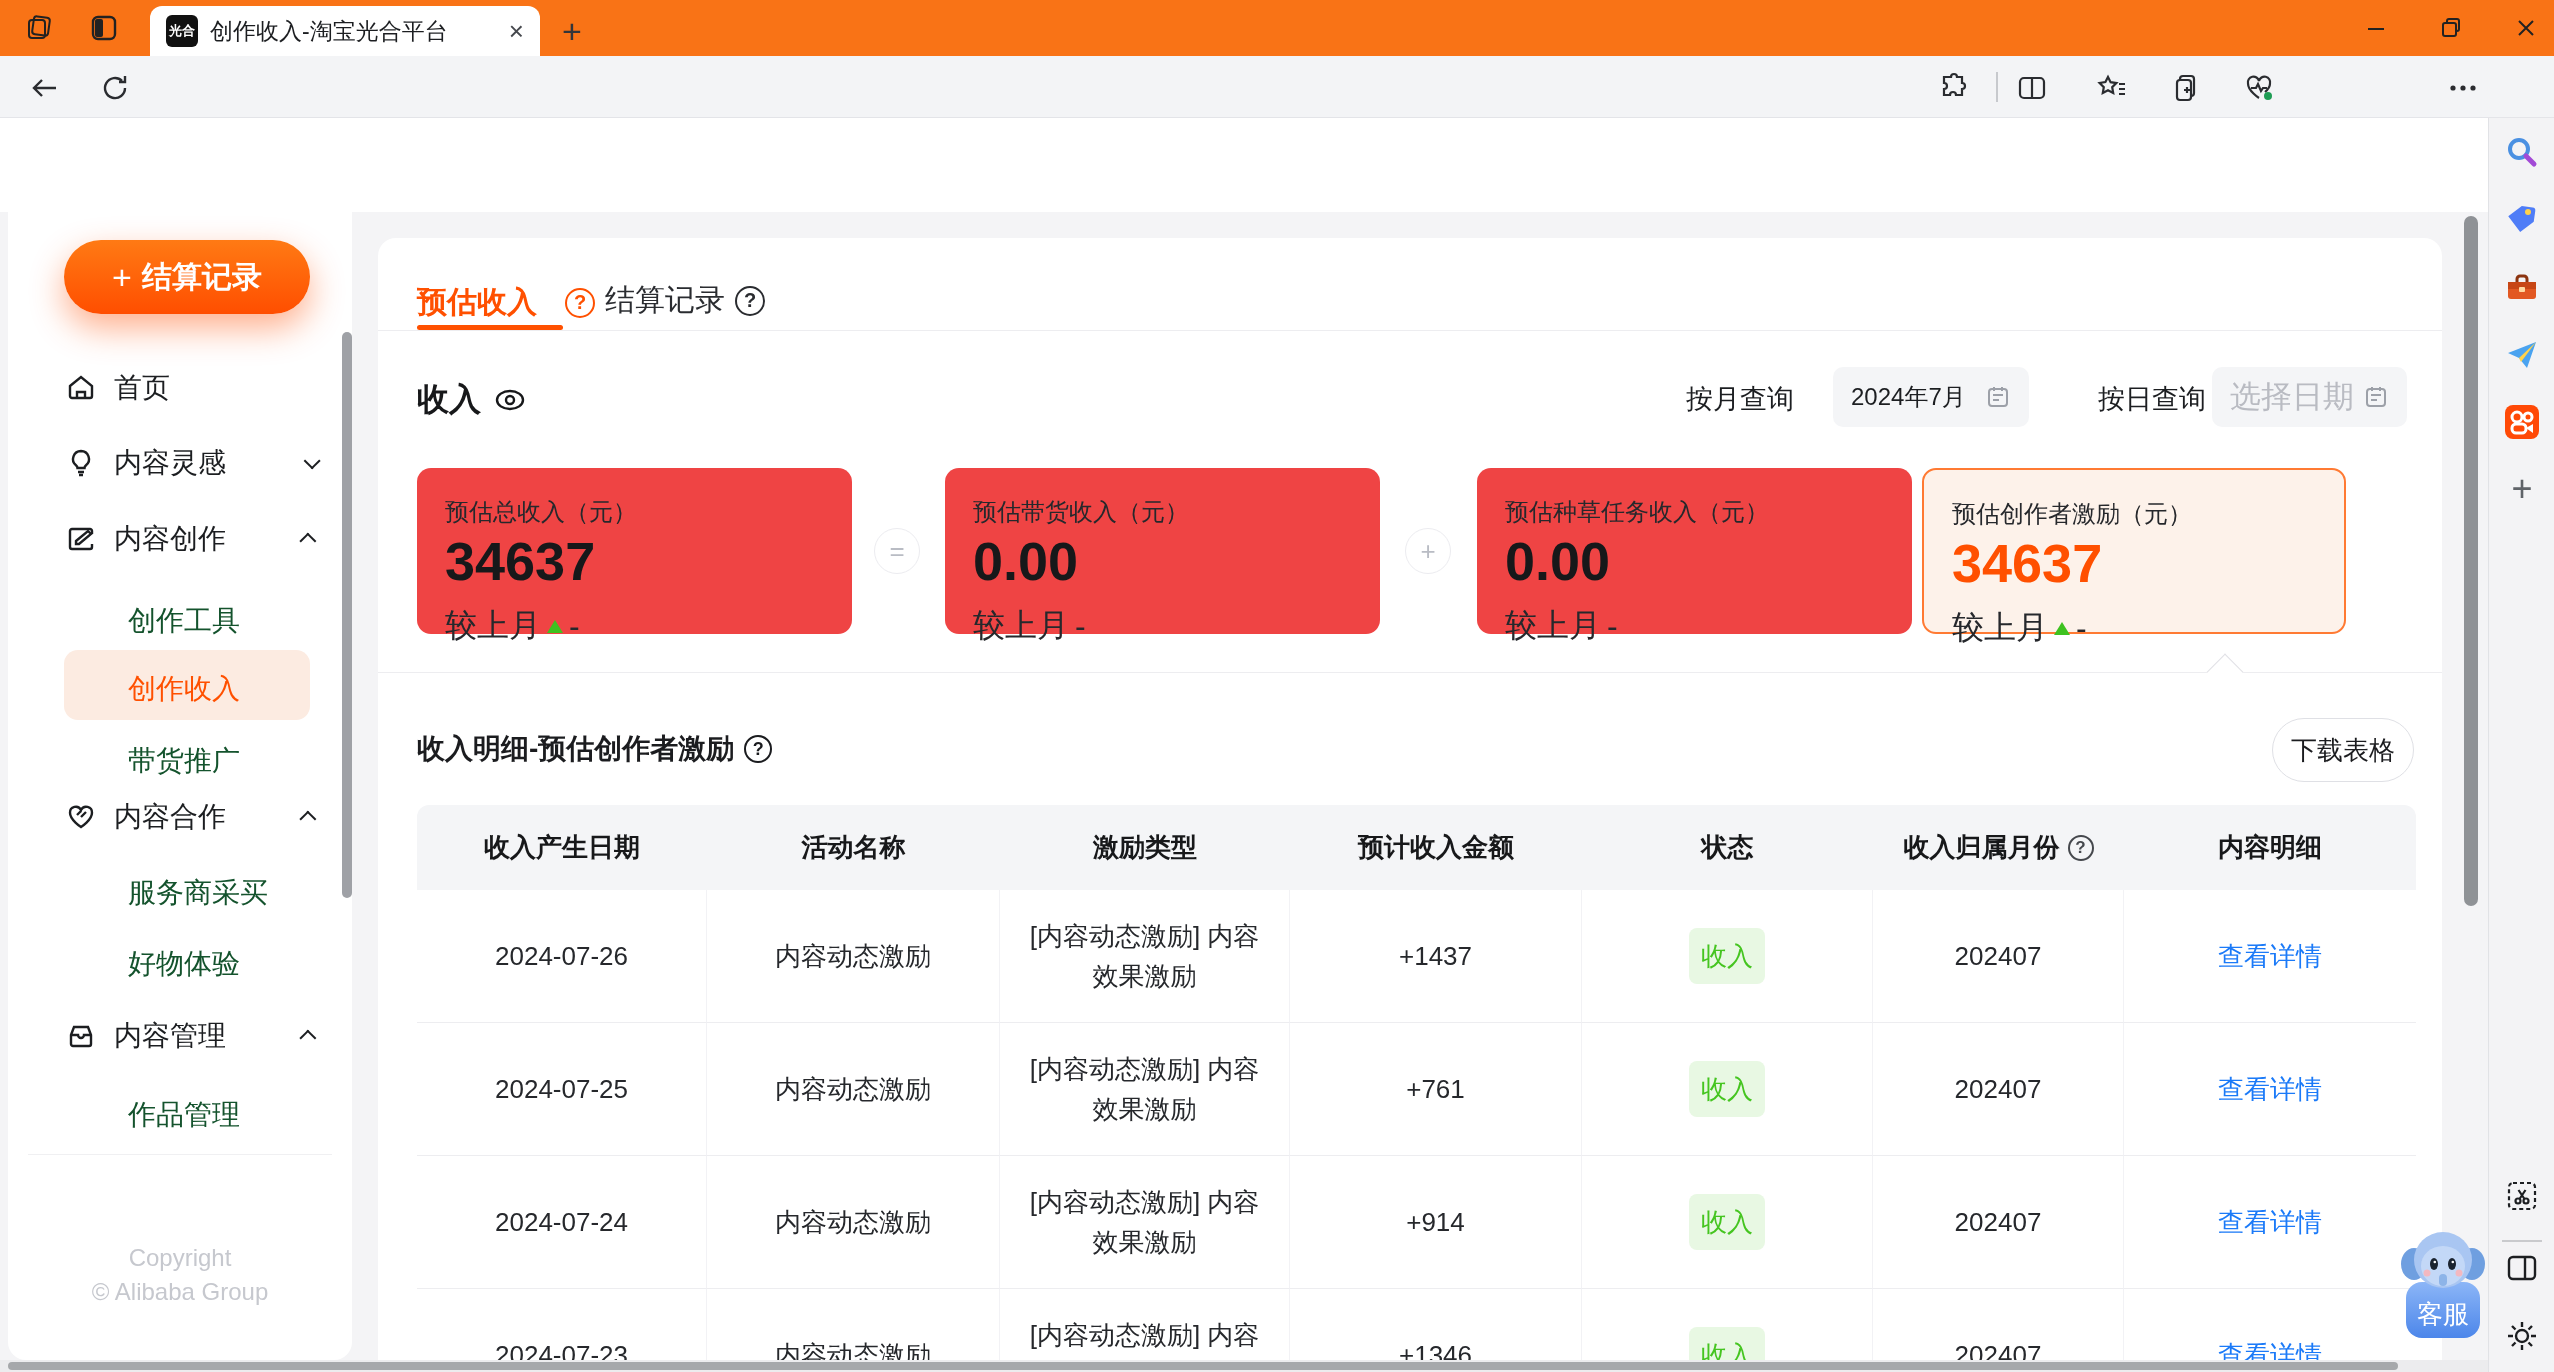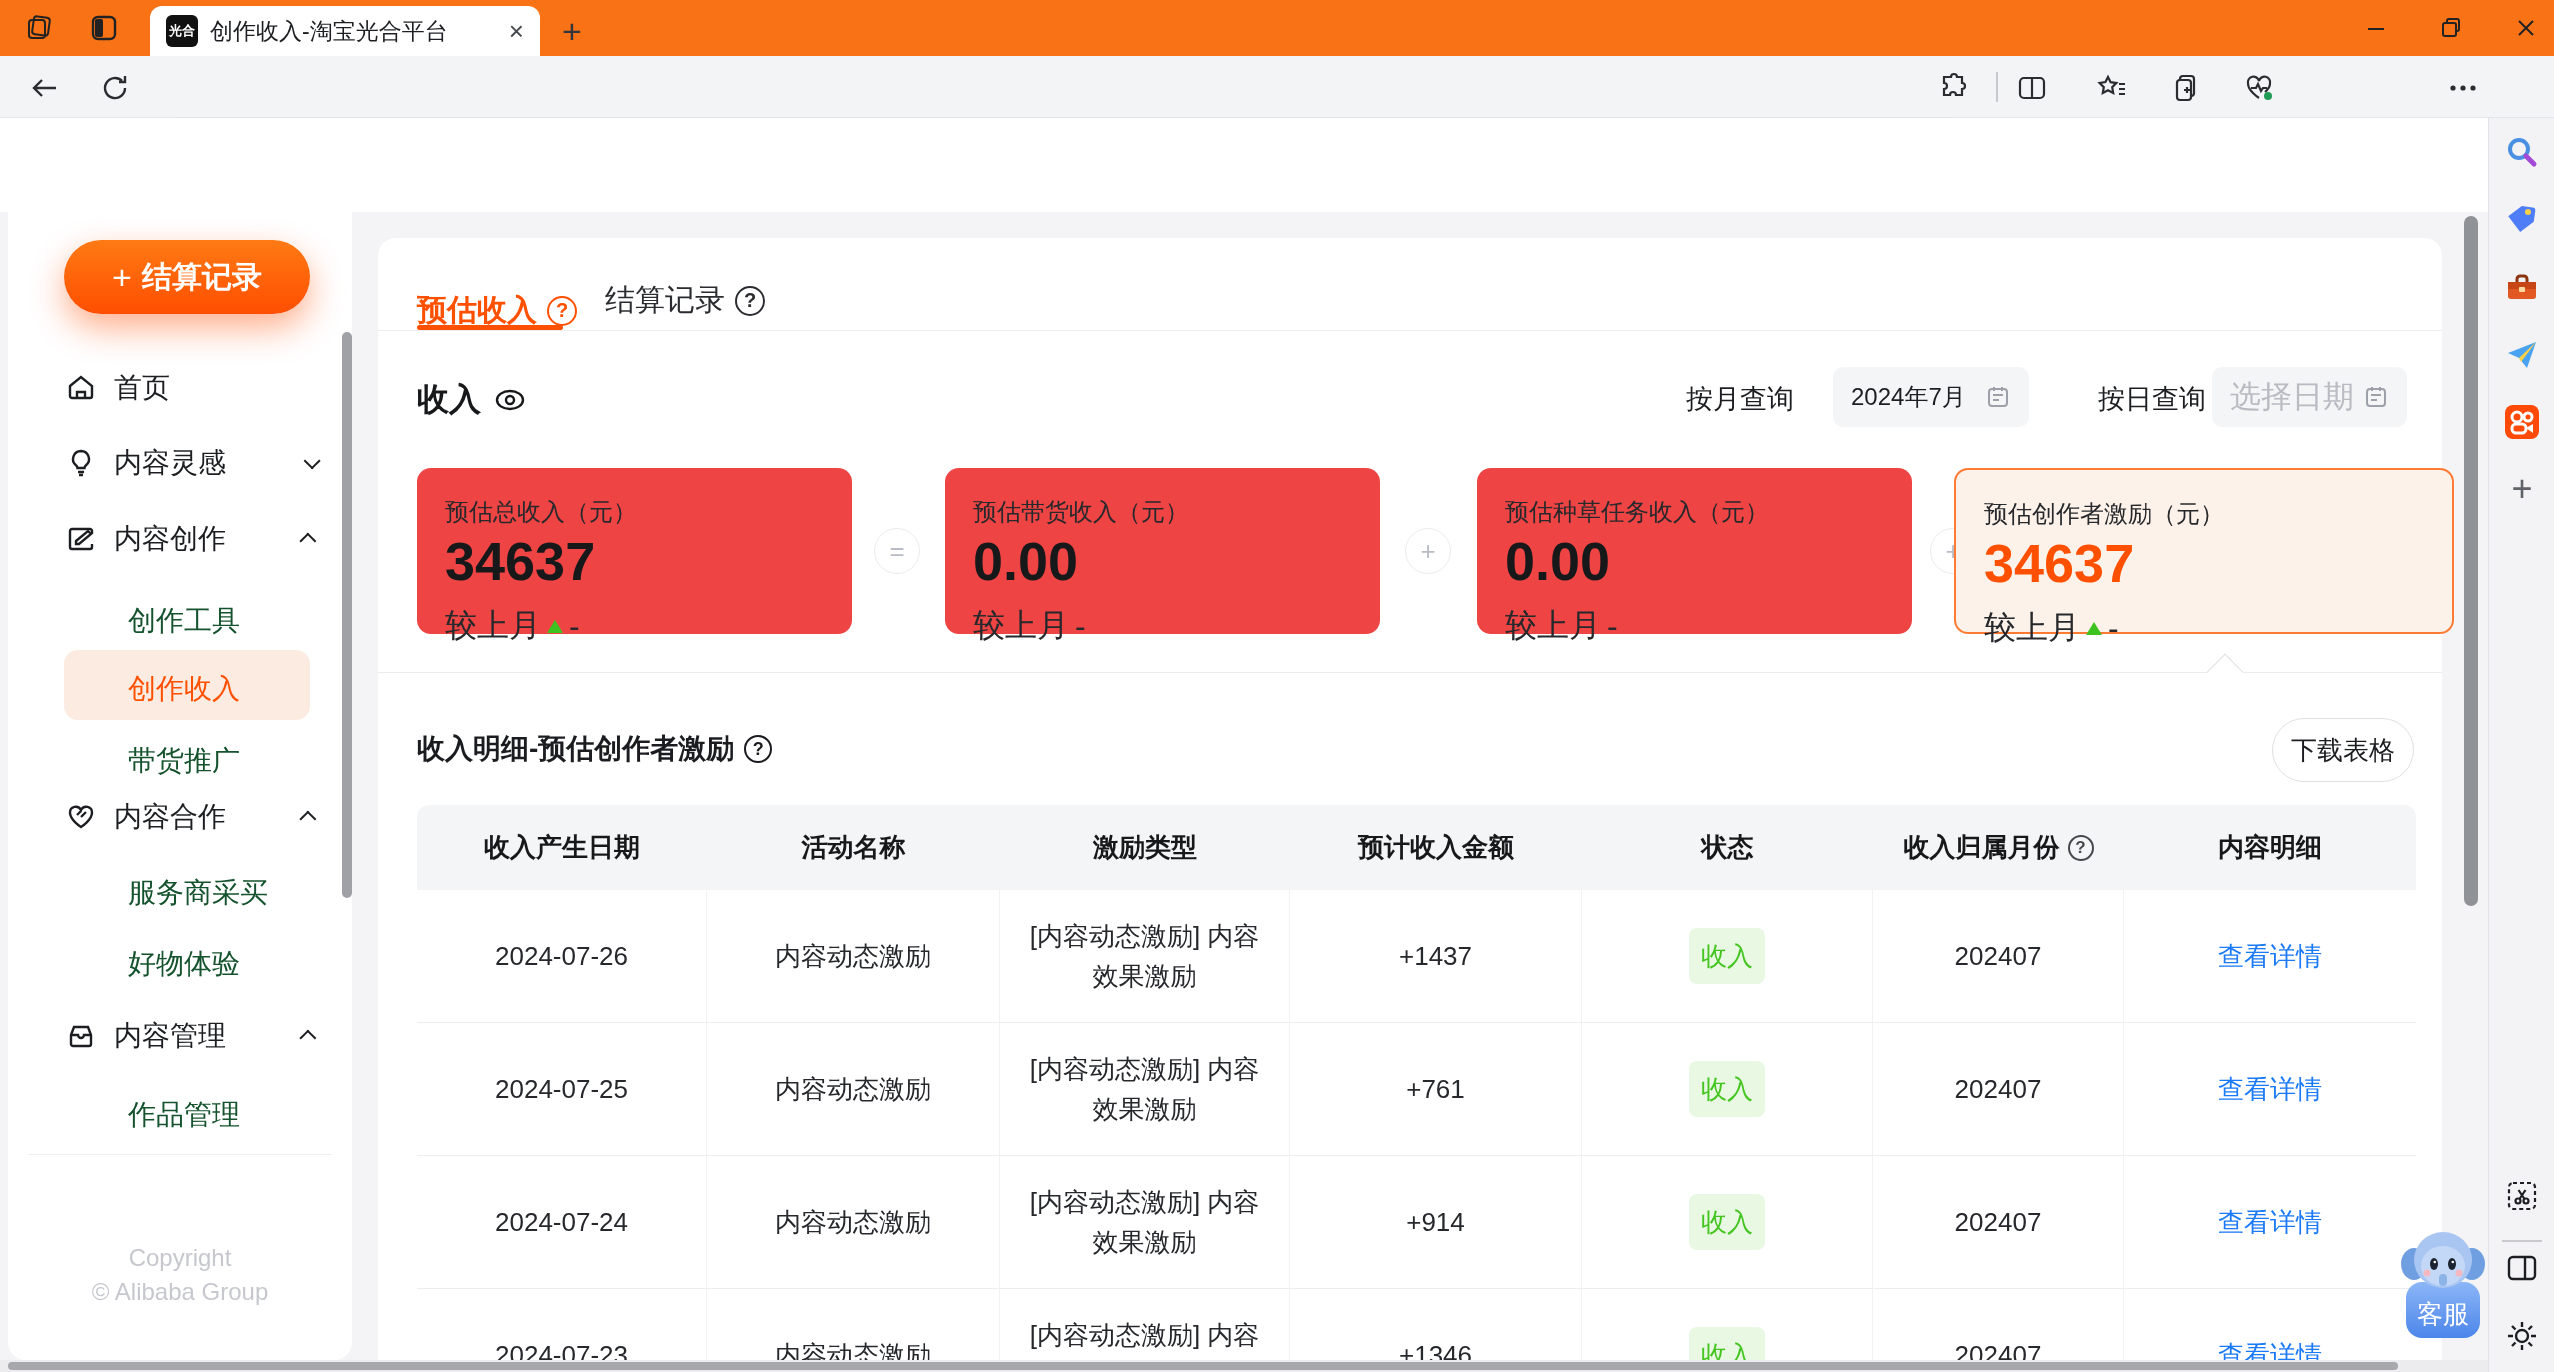--- a/index.html
+++ b/index.html
@@ -61,21 +61,21 @@
   .navitem .cv { position:absolute; left:296px; }
   .subitem { position:absolute; left:120px; font-size:28px; color:#14532d; }
   .activepill { left:56px; top:438px; width:246px; height:70px; background:#fcebe1; border-radius:14px; }
   .active-lb { color:#ff5000 !important; }
   .sb-divider { left:20px; top:942px; width:304px; height:1px; background:#f0f0f2; }
   .copyright { left:0; width:344px; text-align:center; font-size:24px; color:#c6c8ce; }
   .sb-scroll { left:334px; top:120px; width:10px; height:566px; background:#9fa1a6; border-radius:5px; }
 
   
   .maincard { left:378px; top:238px; width:2064px; height:1134px; background:#fff; border-radius:18px 18px 0 0; }
-  .tab1 { left:39px; top:52px; display:flex; align-items:center; gap:10px;
+  .tab1 { left:39px; top:44px; display:flex; align-items:center; gap:28px;
     font-size:30px; font-weight:700; color:#ff5000; }
   .tab2 { left:227px; top:42px; display:flex; align-items:center; gap:10px;
     font-size:30px; font-weight:500; color:#2a2c30; }
   .qicon { width:30px; height:30px; border:2px solid currentColor; border-radius:50%;
     display:inline-flex; align-items:center; justify-content:center; font-size:20px; font-weight:600; }
   .tabline { left:39px; top:87px; width:146px; height:5px; background:#ff5000; border-radius:3px; }
   .divider { left:0; width:2064px; height:1px; background:#ededf0; }
   .income-title { left:39px; top:140px; display:flex; align-items:center; gap:12px;
     font-size:32px; font-weight:700; color:#17181a; }
   .flabel { font-size:27px; color:#1c1e21; font-weight:500; }
@@ -428,21 +428,21 @@
     <div class="abs opcircle" style="left:1027px">+</div>
     <div class="abs card" style="left:1099px">
       <div class="lb">预估种草任务收入（元）</div>
       <div class="val">0.00</div>
       <div class="cmp">
         <span>较上月</span>
           <span>-</span>
       </div>
     </div>
     <div class="abs opcircle" style="left:1552px">+</div>
-    <div class="abs card hl" style="left:1576px;width:500px">
+    <div class="abs card hl" style="left:1544px;width:424px">
       <div class="lb">预估创作者激励（元）</div>
       <div class="val">34637</div>
       <div class="cmp">
         <span>较上月</span>
         <span class="tri-up"></span>
         <span>-</span>
       </div>
     </div>
 
     <div class="abs divider" style="top:434px"></div>

